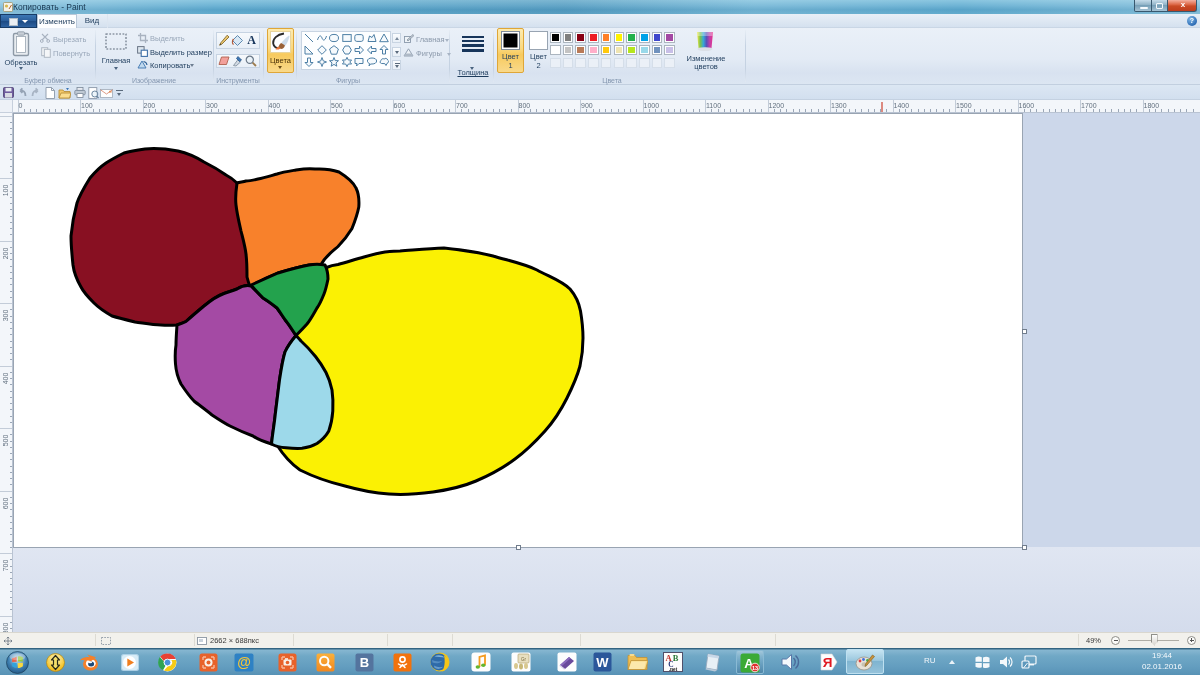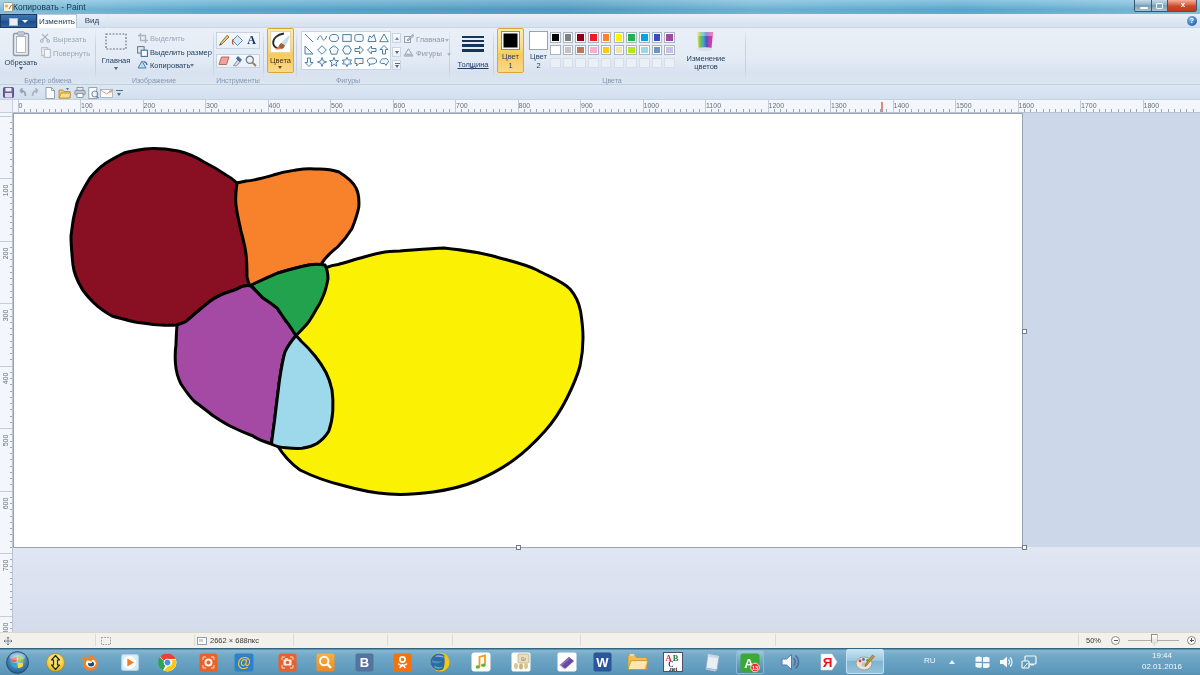--- a/index.html
+++ b/index.html
@@ -273,21 +273,21 @@
     <svg class="a" style="left:403px;top:48px;" width="11" height="9" viewBox="0 0 11 9">
       <path d="M5.5 0.8 L10 8 L1 8 Z" fill="#EEF3F8" stroke="#8A99AB" stroke-width="0.9"></path>
       <path d="M1 8 L10 8 L8.6 5.5 L2.4 5.5 Z" fill="#AEB9C6"></path>
     </svg>
     <div class="a gtext" style="left:416px;top:49px;color:#8B99AB;">Фигуры</div>
 
     <div class="a" style="left:462px;top:35.5px;width:22px;height:2.2px;background:#17355B;"></div>
     <div class="a" style="left:462px;top:39.6px;width:22px;height:2.6px;background:#17355B;"></div>
     <div class="a" style="left:462px;top:44px;width:22px;height:3px;background:#17355B;"></div>
     <div class="a" style="left:462px;top:48.6px;width:22px;height:3.4px;background:#17355B;"></div>
-    <div class="a btext" style="left:452px;top:60px;width:42px;text-align:center;text-decoration:underline;">Толщина</div>
+    <div class="a btext" style="left:452px;top:68px;width:42px;text-align:center;text-decoration:underline;">Толщина</div>
     <div class="a darr" style="left:470px;top:67px;"></div>
 
     <div class="a" style="left:497px;top:28px;width:27px;height:45px;border:1px solid #DFA637;border-radius:2px;box-sizing:border-box;background:linear-gradient(180deg,#FDEBB0,#FAD981 45%,#F7CA5E 60%,#F9D98A);"></div>
     <div class="a" style="left:501px;top:31px;width:19px;height:19px;background:#000;border:1px solid #808C99;box-shadow:inset 0 0 0 1.5px #FFF;box-sizing:border-box;"></div>
     <div class="a" style="left:497px;top:52px;width:27px;text-align:center;font-size:7.5px;color:#1E3C5C;">Цвет<br>1</div>
 
     <div class="a" style="left:529px;top:31px;width:19px;height:19px;background:#FFF;border:1px solid #98A4B2;box-sizing:border-box;"></div>
     <div class="a" style="left:525px;top:52px;width:27px;text-align:center;font-size:7.5px;color:#1E3C5C;">Цвет<br>2</div>
 
     <div id="palette" class="a" style="left:550px;top:32px;">
@@ -736,21 +736,21 @@
     <svg class="a" style="left:101px;top:637px;" width="10" height="8" viewBox="0 0 10 8">
       <rect x="0.5" y="0.5" width="9" height="7" fill="none" stroke="#8A95A2" stroke-width="0.9" stroke-dasharray="1.6 1.2"></rect>
     </svg>
 
     <svg class="a" style="left:197px;top:637px;" width="10" height="8" viewBox="0 0 10 8">
       <rect x="0.5" y="0.5" width="9" height="7" fill="#FFF" stroke="#8A95A2" stroke-width="0.9"></rect>
       <rect x="2" y="2" width="4" height="3" fill="#C8D2DC"></rect>
     </svg>
     <div class="a" style="left:210px;top:636px;font-size:7.5px;color:#3A3A3A;white-space:nowrap;">2662 × 688пкс</div>
 
-    <div class="a" style="left:1086px;top:636px;font-size:7.5px;color:#3A3A3A;">50%</div>
+    <div class="a" style="left:1086px;top:636px;font-size:7.5px;color:#3A3A3A;">49%</div>
     <div class="a" style="left:1111px;top:635.5px;width:9px;height:9px;border:1px solid #8F8F89;border-radius:50%;background:#FBFBF9;box-sizing:border-box;">
         <div class="a" style="left:1.5px;top:3px;width:4px;height:1.2px;background:#555;"></div>
       </div>
     <div class="a" style="left:1128px;top:639.5px;width:51px;height:1.5px;background:#AFADA5;"></div>
     <div class="a" style="left:1151px;top:633.5px;width:6.5px;height:12px;background:linear-gradient(180deg,#FDFDFC,#D8D6CF);border:1px solid #8F8F89;box-sizing:border-box;clip-path:polygon(0 0,100% 0,100% 70%,50% 100%,0 70%);"></div>
     <div class="a" style="left:1187px;top:635.5px;width:9px;height:9px;border:1px solid #8F8F89;border-radius:50%;background:#FBFBF9;box-sizing:border-box;">
         <div class="a" style="left:1.5px;top:3px;width:4px;height:1.2px;background:#555;"></div>
         <div class="a" style="left:2.9px;top:1.6px;width:1.2px;height:4px;background:#555;"></div>
       </div>
   </div>

